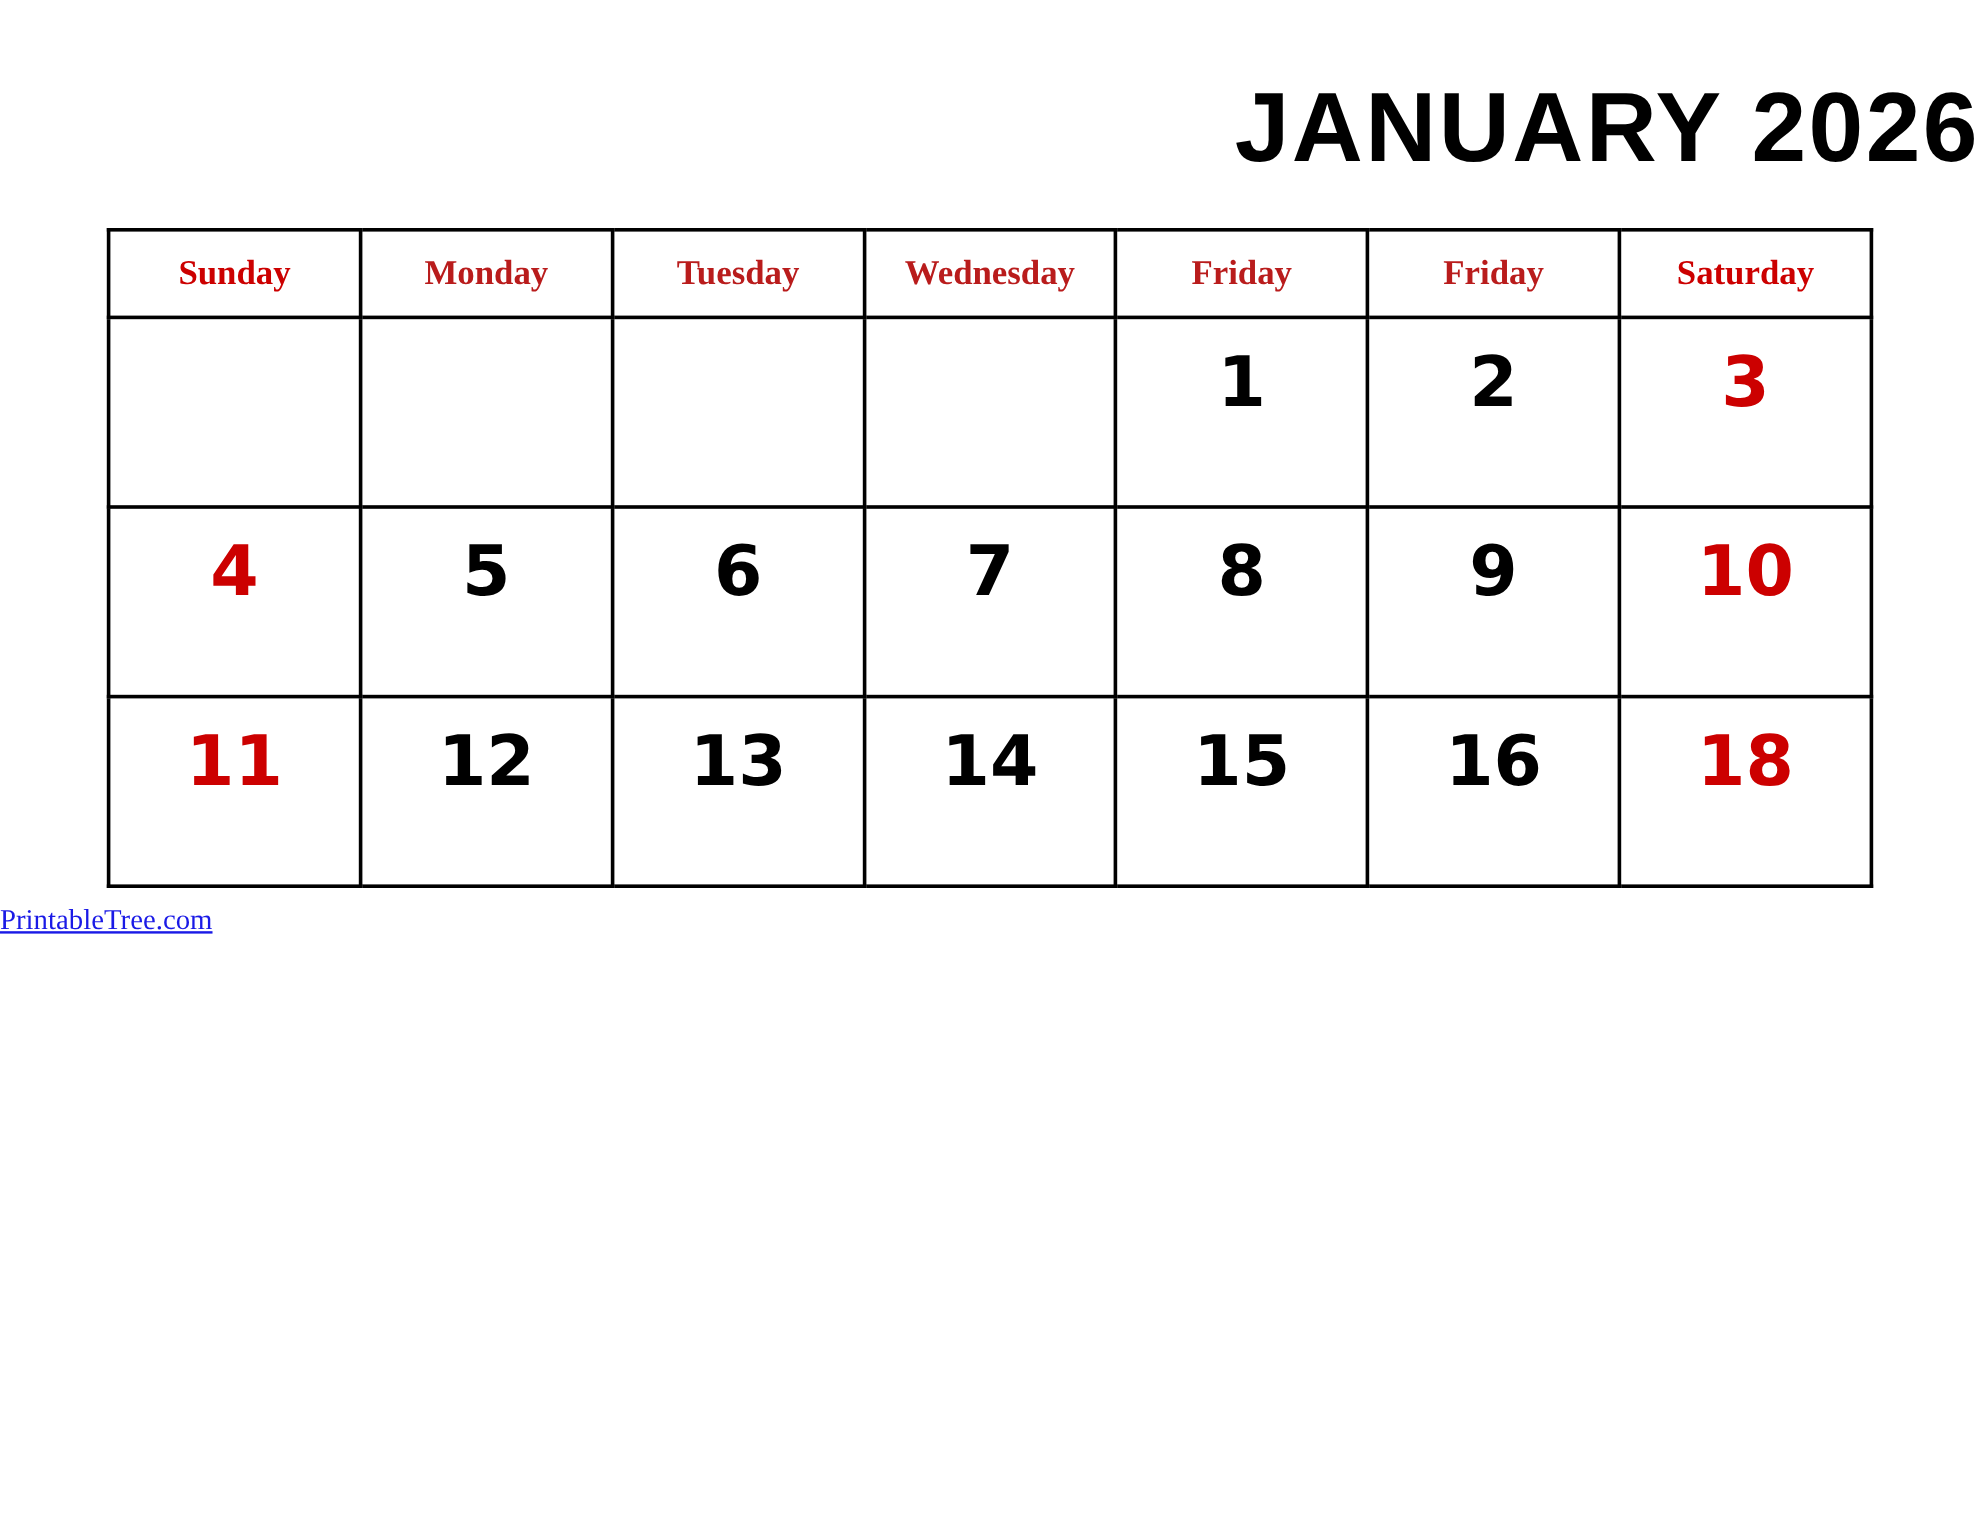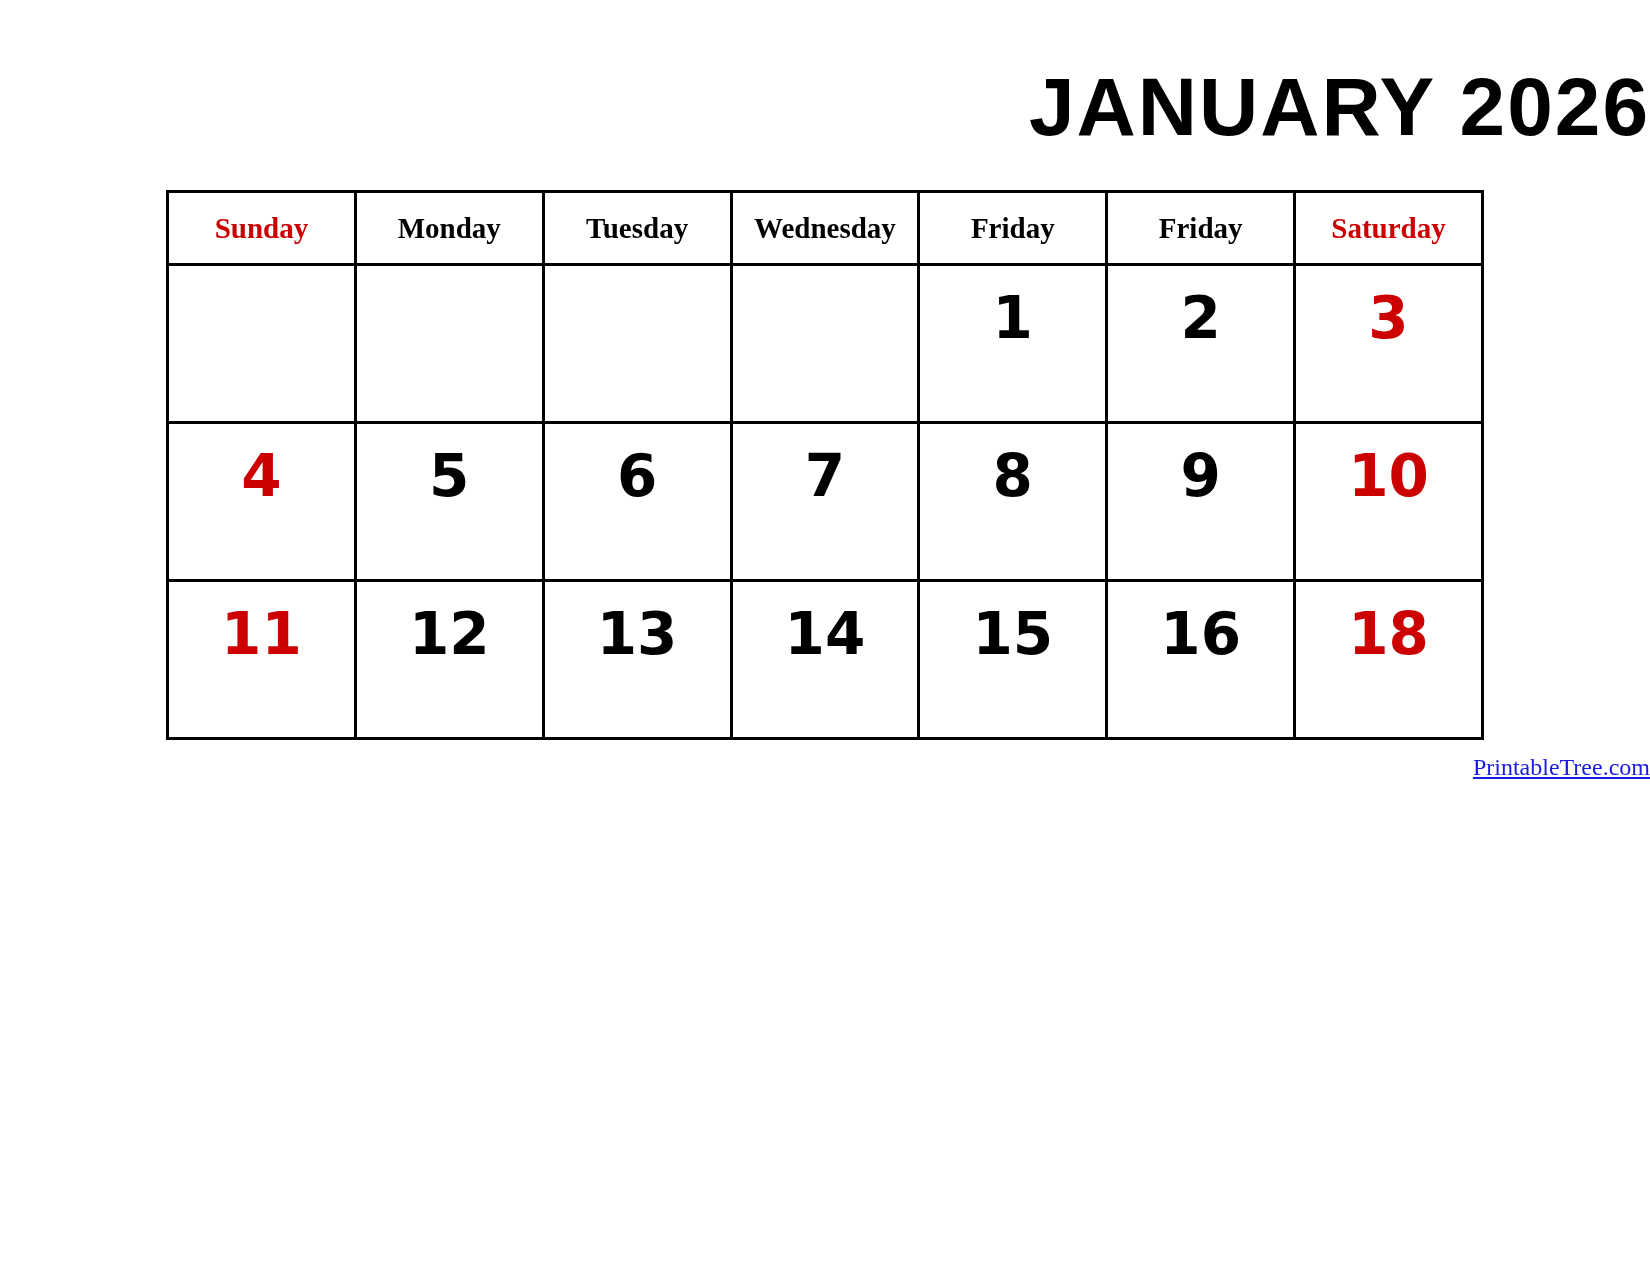--- a/index.html
+++ b/index.html
@@ -26,37 +26,37 @@
     font-size: 82px;
     letter-spacing: 2px;
     color: #000000;
     margin: 0;
     padding-top: 62px;
     line-height: 1.1;
   }
   .calendar {
     margin: 0 auto;
     margin-top: 38px;
-    width: 1318px;
+    width: 1472px;
     border-collapse: collapse;
     table-layout: fixed;
     border: 3px solid #000000;
   }
   .calendar th, .calendar td {
     border: 3px solid #000000;
     text-align: center;
     vertical-align: middle;
     padding: 0;
   }
   .calendar th {
     height: 70px;
     font-family: "Liberation Serif", serif;
     font-weight: bold;
     font-size: 29px;
-    color: #000000;
+    color: #b91c1c;
   }
   .calendar th.weekend {
     color: #cc0000;
   }
   .calendar td {
     height: 155px;
     font-family: "DejaVu Sans", sans-serif;
     font-weight: bold;
     font-size: 58px;
     color: #000000;
@@ -67,21 +67,21 @@
     padding-bottom: 58px;
     padding-top: 6px;
   }
   .calendar td.weekend .daynum {
     color: #cc0000;
   }
   .calendar td.empty .daynum {
     color: transparent;
   }
   .footer {
-    text-align: right;
+    text-align: left;
     margin-top: 14px;
   }
   .footer a {
     font-family: "Liberation Serif", serif;
     font-size: 24px;
     color: #1a1ae6;
     text-decoration: underline;
   }
 </style>
 </head>

